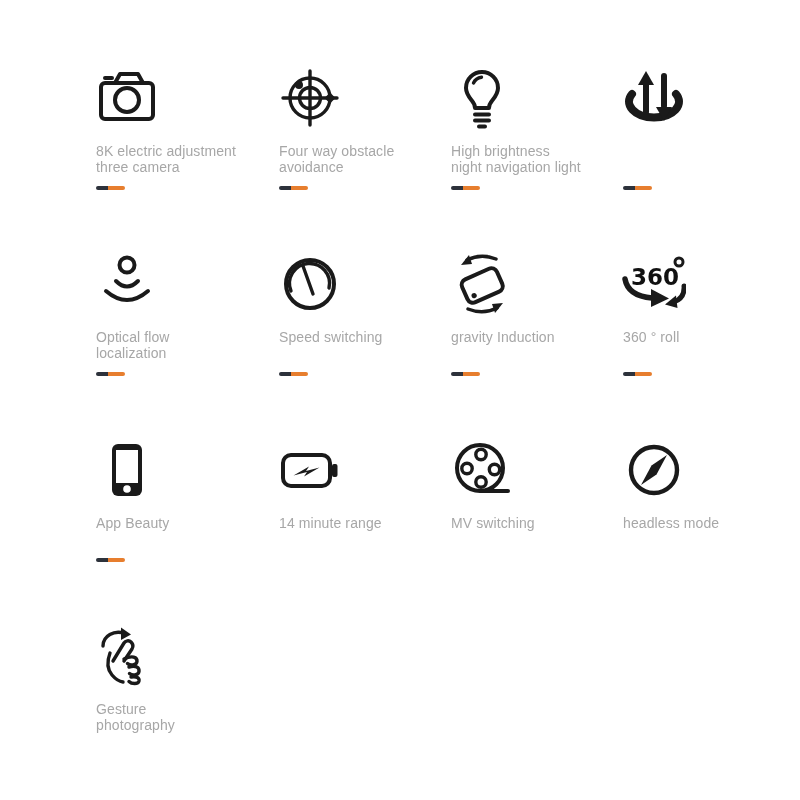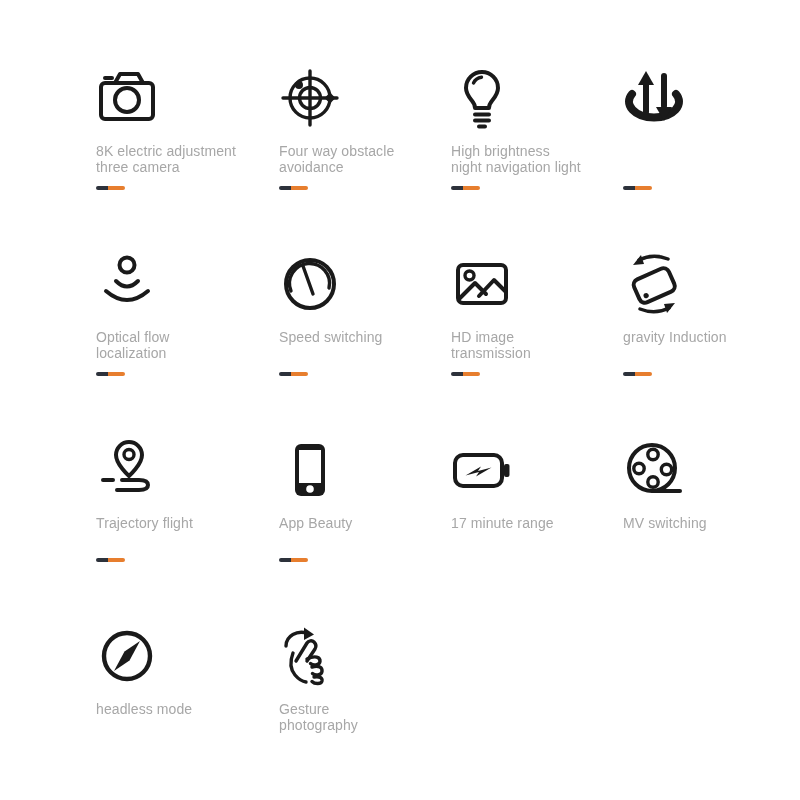--- a/index.html
+++ b/index.html
@@ -119,36 +119,20 @@
           <path class="icn" d="M25 14 L35 42"></path>
         </svg>
     </div>
     <div class="label">Speed switching</div>
     <div class="divider">
         <span class="seg-dark"></span>
         <span class="seg-orange"></span>
       </div>
   </div>
 
-  <div class="cell">
-    <div class="icon">
-      <svg viewBox="0 0 64 64">
-          <rect class="ic" x="8" y="13" width="48" height="38" rx="5"></rect>
-          <circle class="icn" cx="19.5" cy="23.5" r="4.5"></circle>
-          <path class="ic" d="M9 47 L25 31 L36 42"></path>
-          <path class="ic" d="M29 44 L44 28 L55 39"></path>
-        </svg>
-    </div>
-    <div class="label">HD image
-transmission</div>
-    <div class="divider">
-        <span class="seg-dark"></span>
-        <span class="seg-orange"></span>
-      </div>
-  </div>
 
   <div class="cell">
     <div class="icon">
       <svg viewBox="0 0 64 64">
           <g transform="rotate(-24 32 33)">
             <rect class="ic" x="13" y="21" width="38" height="25" rx="6"></rect>
             <circle class="fl" cx="20.5" cy="39.5" r="2.6"></circle>
           </g>
           <path class="icn" d="M46 7 Q31 1 17 8"></path>
           <path class="fl" d="M11 13 L19 3 L22 12 Z"></path>
@@ -156,36 +140,38 @@
           <path class="fl" d="M53 51 L45 61 L42 52 Z"></path>
         </svg>
     </div>
     <div class="label">gravity Induction</div>
     <div class="divider">
         <span class="seg-dark"></span>
         <span class="seg-orange"></span>
       </div>
   </div>
 
-  <div class="cell">
-    <div class="icon">
-      <svg viewBox="0 0 64 64">
-          <path class="ic" d="M34 4 C26.8 4 21 9.8 21 17 C21 26.5 34 38 34 38 C34 38 47 26.5 47 17 C47 9.8 41.2 4 34 4 Z"></path>
-          <circle class="icn" cx="34" cy="16.5" r="5"></circle>
-          <path class="ic" d="M8 42 H18"></path>
-          <path class="ic" d="M27 42 H44 Q53 42 53 47 Q53 52 44 52 H22"></path>
-        </svg>
-    </div>
-    <div class="label">Trajectory flight</div>
-    <div class="divider">
-        <span class="seg-dark"></span>
-        <span class="seg-orange"></span>
-      </div>
-  </div>
-
+
+  <div class="cell">
+    <div class="icon">
+      <svg viewBox="0 0 64 64">
+          <text class="t360" x="9" y="33">360</text>
+          <circle class="icn" style="stroke-width:3" cx="57" cy="10" r="4"></circle>
+          <path class="ic" style="stroke-width:5.5" d="M3 27 Q6 44 30 46"></path>
+          <path class="fl" d="M29 37 L47 46.5 L29 55 Z"></path>
+          <path class="ic" style="stroke-width:5" d="M62 34 Q63 46 52 50"></path>
+          <path class="fl" d="M43 52.5 L54 43.5 L55.5 56 Z"></path>
+        </svg>
+    </div>
+    <div class="label">360 ° roll</div>
+    <div class="divider">
+        <span class="seg-dark"></span>
+        <span class="seg-orange"></span>
+      </div>
+  </div>
 
   <div class="cell">
     <div class="icon">
       <svg viewBox="0 0 64 64">
           <rect class="fl" x="17" y="6" width="30" height="52" rx="6"></rect>
           <rect x="21" y="12" width="22" height="33" fill="#ffffff"></rect>
           <circle cx="32" cy="51" r="3.8" fill="#ffffff"></circle>
         </svg>
     </div>
     <div class="label">App Beauty</div>
@@ -196,21 +182,21 @@
   </div>
 
   <div class="cell">
     <div class="icon">
       <svg viewBox="0 0 64 64">
           <rect class="ic" x="5" y="17" width="47" height="31" rx="8"></rect>
           <rect class="fl" x="54" y="26" width="5.5" height="13" rx="2"></rect>
           <path class="fl" d="M15.5 37.5 L31 28.5 L28 33 L41.5 29.5 L26 38.5 L29 34 Z"></path>
         </svg>
     </div>
-    <div class="label">17 minute range</div>
+    <div class="label">14 minute range</div>
 
   </div>
 
   <div class="cell">
     <div class="icon">
       <svg viewBox="0 0 64 64">
           <circle class="ic" cx="30" cy="30" r="23"></circle>
           <circle class="icn" cx="31" cy="16.5" r="5.2"></circle>
           <circle class="icn" cx="17" cy="30.5" r="5.2"></circle>
           <circle class="icn" cx="44.5" cy="31.5" r="5.2"></circle>

